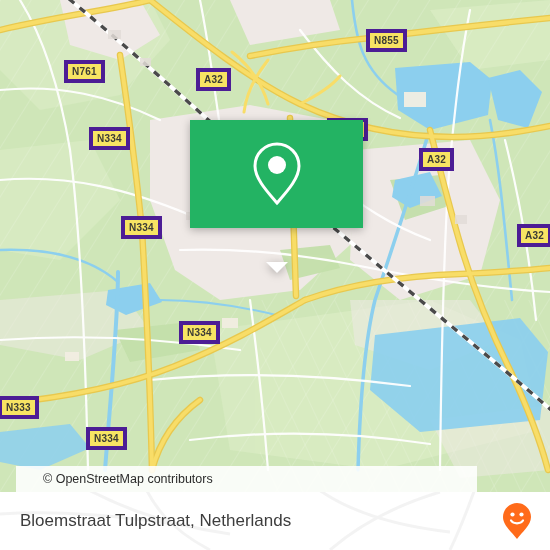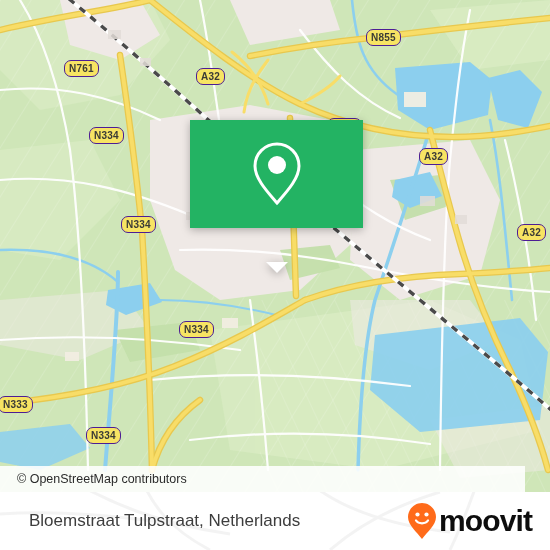--- a/index.html
+++ b/index.html
@@ -31,46 +31,46 @@
     height: 492px;
     overflow: hidden;
     background: #cfe6b8;
   }
   #map svg { display: block; }
 
   
   .shield {
     position: absolute;
     background: #f7e463;
-    border: 1px solid #4c1d95;
-    border-radius: 7px;
+    border: 4px solid #4c1d95;
+    border-radius: 0;
     color: #3b3b36;
     font-family: "Liberation Sans", sans-serif;
     font-size: 10px;
     font-weight: bold;
     line-height: 13px;
     height: 13px;
     padding: 1px 4px 1px 4px;
     letter-spacing: 0.2px;
     white-space: nowrap;
     box-sizing: content-box;
   }
 
   
   #attribution {
     position: absolute;
-    left: 0;
+    left: 16px;
     top: 466px;
-    width: 525px;
+    width: 461px;
     height: 26px;
     background: rgba(255,255,255,0.88);
     color: #2b2b2b;
     font-size: 12.5px;
     line-height: 26px;
-    padding-left: 17px;
+    padding-left: 27px;
     box-sizing: border-box;
     white-space: nowrap;
   }
 
   
   #callout {
     position: absolute;
     left: 190px;
     top: 120px;
     width: 173px;
@@ -130,21 +130,20 @@
   }
   #footer-title {
     position: absolute;
     left: 20px;
     top: 0;
     height: 58px;
     line-height: 58px;
     font-size: 17px;
     color: #3d3d3d;
     white-space: nowrap;
-    margin-left: 9px;
   }
   #brand {
     position: absolute;
     right: 18px;
     top: 0;
     height: 58px;
     display: flex;
     align-items: center;
     gap: 2px;
   }
@@ -333,17 +332,16 @@
 
     <div id="footer-title">Bloemstraat Tulpstraat, Netherlands</div>
 
     <div id="brand">
       <svg width="30" height="38" viewBox="0 0 30 38">
         <path d="M15 1 C7.3 1 1 7.3 1 15 C1 23.5 10 30 15 37 C20 30 29 23.5 29 15 C29 7.3 22.7 1 15 1 Z" fill="#ff6b1a"></path>
         <circle cx="10.5" cy="12.5" r="2.1" fill="#ffffff"></circle>
         <circle cx="19.5" cy="12.5" r="2.1" fill="#ffffff"></circle>
         <path d="M9 18.5 C11.5 22.2 18.5 22.2 21 18.5" fill="none" stroke="#ffffff" stroke-width="2.2" stroke-linecap="round"></path>
       </svg>
-      <span id="brand-wordmark">moovit</span>
     </div>
   </div>
 
 </div>
 
 </body></html>

